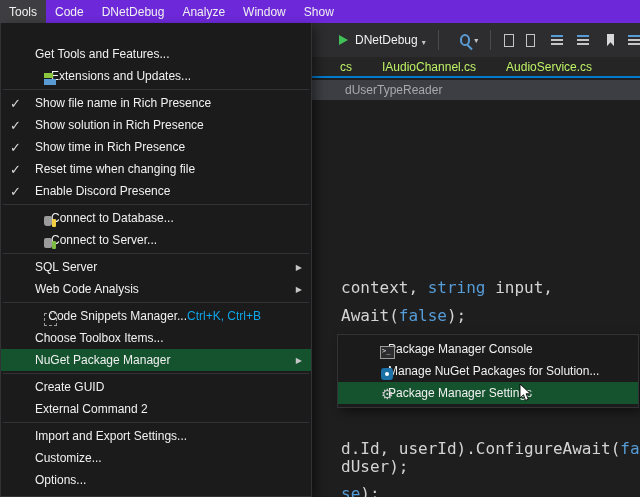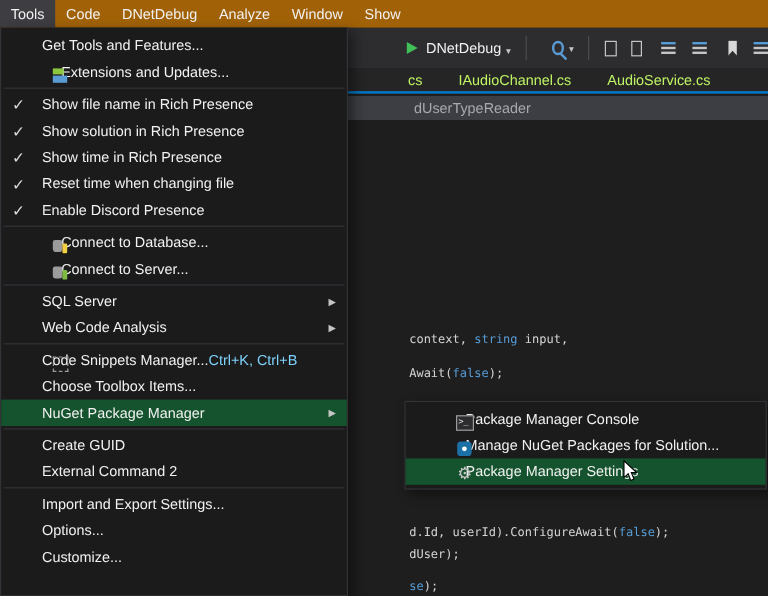--- a/index.html
+++ b/index.html
@@ -2,26 +2,26 @@
 <html><head>
 <meta charset="utf-8">
 <style>
   *{box-sizing:border-box;margin:0;padding:0;}
   body{margin:0;background:#1e1e1e;}
   .canvas{position:relative;width:640px;height:497px;overflow:hidden;background:#1e1e1e;
           font-family:"Liberation Sans",sans-serif;font-size:12px;color:#f1f1f1;}
 
   
   .editor{position:absolute;inset:0;z-index:1;}
-  .code-line{position:absolute;left:341px;font-family:"DejaVu Sans Mono",monospace;font-size:10px;color:#d4d4d4;white-space:pre;}
+  .code-line{position:absolute;left:341px;font-family:"DejaVu Sans Mono",monospace;font-size:16px;color:#d4d4d4;white-space:pre;}
   .code-line .keyword{color:#569cd6;}
   .code-line .plain{color:#d4d4d4;}
 
   
-  .menubar{position:absolute;top:0;left:0;width:100%;height:23px;background:#a16207;display:flex;z-index:5;}
+  .menubar{position:absolute;top:0;left:0;width:100%;height:23px;background:#6d28d9;display:flex;z-index:5;}
   .menubar-item{padding:0 9px;display:flex;align-items:center;color:#f1f1f1;}
   .menubar-item.active{background:#3e3e42;}
 
   
   .toolbar{position:absolute;top:23px;left:0;width:100%;height:34px;background:#2d2d30;display:flex;align-items:center;padding-left:339px;z-index:4;}
   .tb-run{width:0;height:0;border-left:9px solid #40c057;border-top:5px solid transparent;border-bottom:5px solid transparent;}
   .tb-target{display:flex;align-items:flex-end;margin-left:7px;}
   .tb-drop{color:#c5c5c5;font-size:8px;margin-left:4px;}
   .tb-sep{width:1px;height:20px;background:#4a4a4f;margin:0 7px;}
   .doc-icon{width:11px;height:13px;border:1px solid #c5c5c5;}
@@ -34,29 +34,29 @@
   .attach-icon::after{content:"";position:absolute;right:-5px;bottom:-4px;width:7px;height:2px;background:#5a9bd4;transform:rotate(45deg);}
 
   
   .tabstrip{position:absolute;top:57px;left:0;width:100%;height:21px;background:#252526;border-bottom:2px solid #007acc;display:flex;align-items:center;padding-left:340px;z-index:4;}
   .tab{margin-right:30px;color:#bef264;white-space:nowrap;}
 
   
   .navbar{position:absolute;top:80px;left:0;width:100%;height:20px;background:#3c3e43;display:flex;align-items:center;padding-left:345px;color:#a6a9ae;z-index:4;}
 
   
-  .menu-popup{position:absolute;top:23px;left:0;width:290px;height:474px;background:#1b1b1c;
+  .menu-popup{position:absolute;top:23px;left:0;width:312px;height:474px;background:#1b1b1c;
               border:1px solid #333337;border-top:none;box-shadow:4px 4px 10px rgba(0,0,0,.45);
-              padding-top:4px;z-index:10;}
+              padding-top:20px;z-index:10;}
   .menu-item{height:22px;display:flex;align-items:center;position:relative;padding:0 8px 0 34px;white-space:nowrap;}
   .menu-item.highlighted{background:#14532d;}
   .menu-label{pointer-events:none;}
   .menu-check{position:absolute;left:9px;top:0;height:22px;display:flex;align-items:center;color:#dcdcdc;font-size:13px;}
   .menu-iconbox{position:absolute;left:7px;top:3px;width:18px;height:16px;}
-  .menu-shortcut{margin-left:auto;margin-right:42px;color:#7dd3fc;}
+  .menu-shortcut{margin-left:auto;margin-right:42px;color:#0ea5e9;}
   .menu-arrow{position:absolute;right:9px;color:#c5c5c5;font-size:8px;}
   .menu-sep{height:1px;margin:2px 2px;background:#333337;}
 
   
   .submenu-popup{position:absolute;top:334px;left:337px;width:302px;background:#1b1b1c;
                  border:1px solid #333337;box-shadow:4px 4px 10px rgba(0,0,0,.45);padding:3px 0;z-index:11;}
 
   
   .ic{width:16px;height:16px;position:relative;display:inline-block;}
   .extensions-icon::before{content:"";position:absolute;left:2px;top:2px;width:9px;height:5px;background:#8cc63f;}
@@ -189,24 +189,24 @@
         <span class="menu-label">Create GUID</span>
       </div>
       <div class="menu-item">
         <span class="menu-label">External Command 2</span>
       </div>
       <div class="menu-sep"></div>
       <div class="menu-item">
         <span class="menu-label">Import and Export Settings...</span>
       </div>
       <div class="menu-item">
+        <span class="menu-label">Customize...</span>
+      </div>
+      <div class="menu-item">
         <span class="menu-label">Options...</span>
-      </div>
-      <div class="menu-item">
-        <span class="menu-label">Customize...</span>
       </div>
     </div>
 
   <div class="submenu-popup">
       <div class="menu-item">
         <span class="ic menu-iconbox console-icon"></span>
         <span class="menu-label">Package Manager Console</span>
       </div>
       <div class="menu-item">
         <span class="ic menu-iconbox nuget-package-icon"></span>

